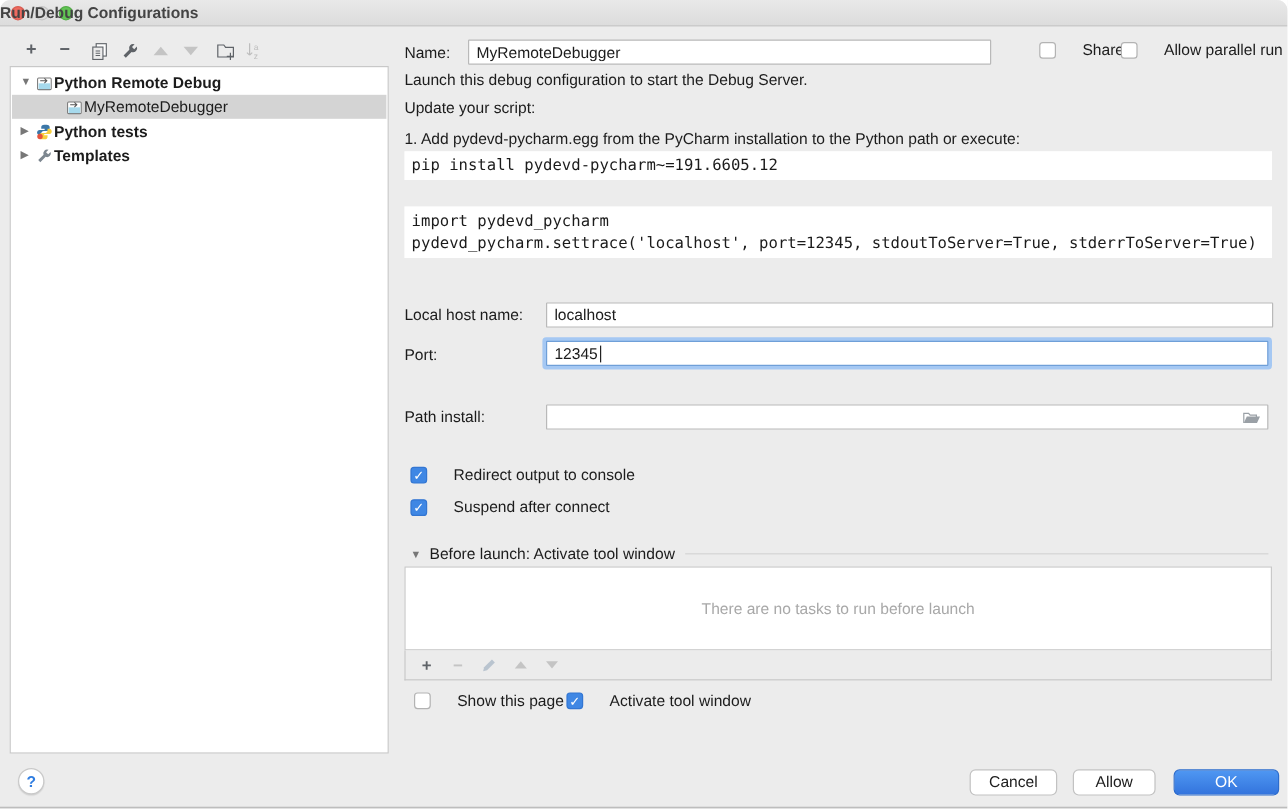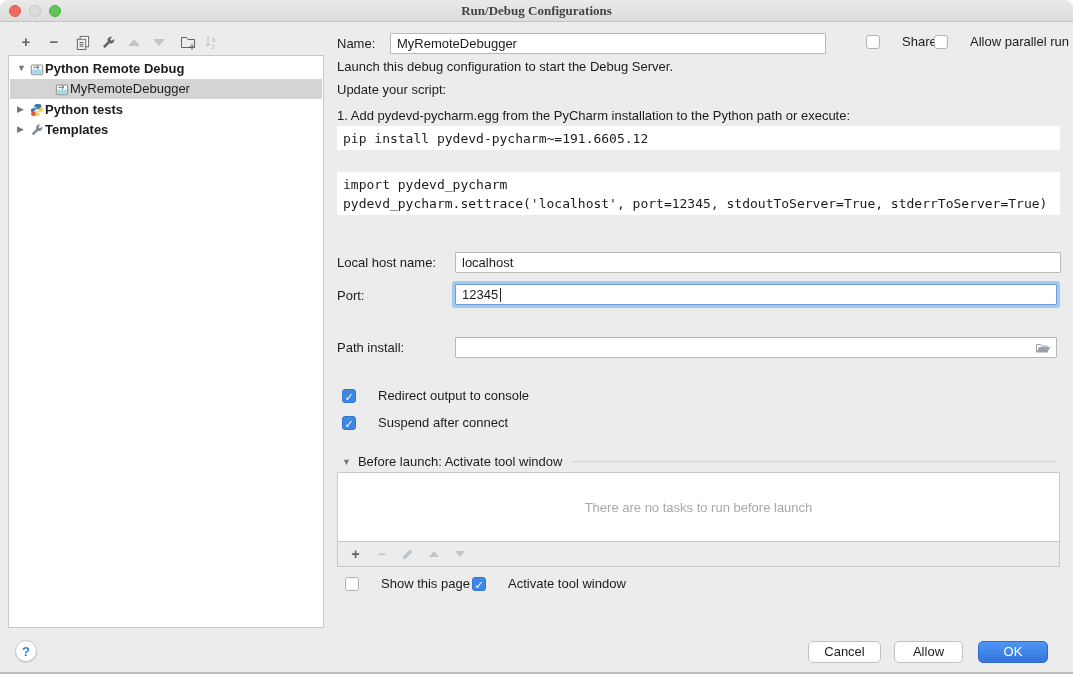--- a/index.html
+++ b/index.html
@@ -6,22 +6,22 @@
   html,body { width:1073px; height:674px; background:#fff; font-family:"Liberation Sans", sans-serif; }
   .window { position:relative; width:1073px; height:674px; background:#ececec; border-radius:9px 9px 0 0; overflow:hidden; border-bottom:2px solid #bdbdbd; }
 
   
   .titlebar { position:absolute; top:0; left:0; right:0; height:22px;
     background:linear-gradient(#e9e9e9,#dcdcdc); border-bottom:1px solid #c4c4c4; }
   .traffic { position:absolute; top:5px; width:12px; height:12px; border-radius:50%; }
   .t-close { left:9px;  background:#ee6a5f; border:1px solid #d95d52; }
   .t-min   { left:29px; background:#dcdcdc; border:1px solid #c6c6c6; }
   .t-zoom  { left:49px; background:#61c554; border:1px solid #54ad48; }
-  .title-text { position:absolute; top:0; left:0; right:0; text-align:center; line-height:22px;
-    font-size:13px; font-weight:600; color:#444;font-family:Liberation Serif, serif; }
+  .title-text { position:absolute; top:0; left:0; right:0; text-align:left; line-height:22px;
+    font-size:13px; font-weight:600; color:#444; }
 
   .content { position:absolute; top:22px; left:0; right:0; bottom:0; }
 
   
   .lt-icon { position:absolute; top:12px; width:16px; height:16px; display:flex; align-items:center; justify-content:center; }
   .glyph { font-size:15px; font-weight:bold; color:#5f6368; line-height:16px; }
   .glyph.dis { color:#c4c4c4; }
   .tri-up   { width:0; height:0; border-left:6px solid transparent; border-right:6px solid transparent; border-bottom:7px solid #c4c4c4; }
   .tri-down { width:0; height:0; border-left:6px solid transparent; border-right:6px solid transparent; border-top:7px solid #c4c4c4; }
 
@@ -259,16 +259,16 @@
       <div class="abs cbrow" style="left:135px;top:554px">
         <span class="cb checked">✓</span>
         <span class="txt">Activate tool window</span>
       </div>
 
     </div>
 
     <div class="help-btn">?</div>
     <div class="btn" style="left:808px;width:73px">Cancel</div>
     <div class="btn" style="left:894px;width:69px">Allow</div>
-    <div class="btn primary" style="left:978px;width:70px">OK</div>
+    <div class="btn primary" style="left:978px;width:88px">OK</div>
 
   </div>
 </div>
 
 </body></html>

